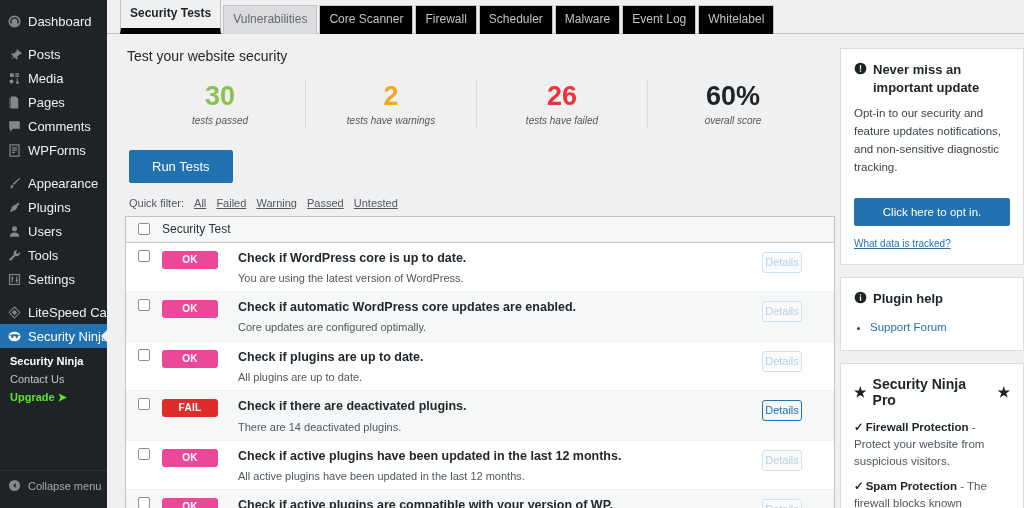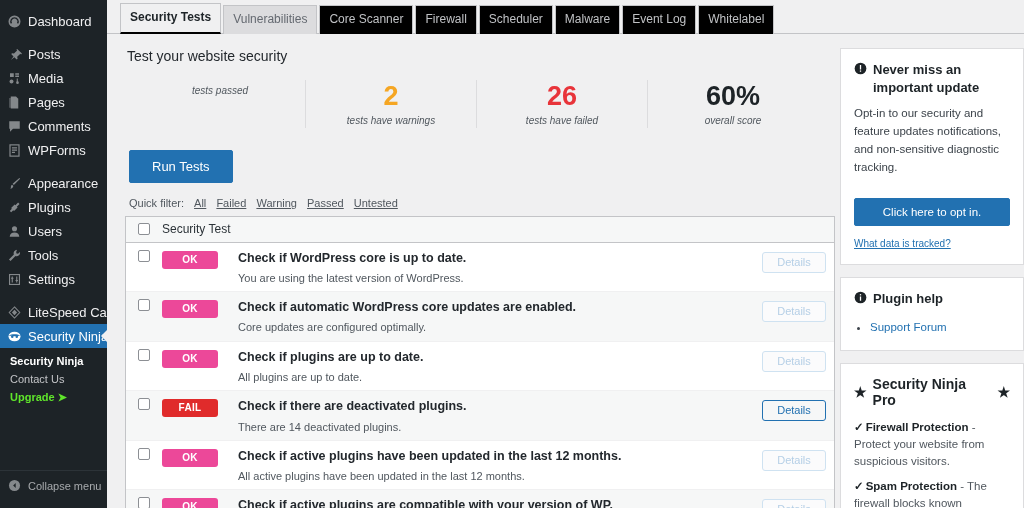--- a/index.html
+++ b/index.html
@@ -73,21 +73,21 @@
   .nav-tab {
     display: inline-block;
     padding: 5px 9px 6px; margin: 0 2px -1px 0;
     font-size: 12px; line-height: 1.4;
     border: 1px solid #c3c4c7; border-bottom: none;
     background: #dcdcde; color: #646970; cursor: pointer;
     white-space: nowrap;
   }
   .nav-tab.active {
     background: #f0f0f1; color: #1d2327; font-weight: 600;
-    border-bottom: 2px solid #000000;
+    border-bottom: 6px solid #000000;
   }
   .nav-tab.disabled { color: #c0c2c5; background: #000000; cursor: default; }
 
   .content-cols { display: flex; padding: 0; }
   .col-main { width: 721px; padding: 14px 0 0 18px; }
   .col-side { width: 186px; margin-left: 12px; padding-top: 14px; }
 
   .page-head { font-size: 14px; color: #23282d; margin: 0 0 16px 2px; font-weight: 400; }
 
   
@@ -144,21 +144,21 @@
     color: #fff; font-size: 10px; font-weight: bold;
     border-radius: 3px; padding: 3px 0 4px; letter-spacing: .3px;
   }
   .badge.ok { background: #ec4899; }
   .badge.fail { background: #e02b2b; }
   .t-text { flex: 1; padding-right: 8px; }
   .t-title { font-size: 12.5px; font-weight: bold; color: #23282d; line-height: 1.3; }
   .t-desc { font-size: 11px; color: #50575e; margin-top: 5px; line-height: 1.3; }
   .t-action { width: 72px; flex: 0 0 72px; padding-top: 2px; }
   .details-btn {
-    display: block; width: 64px; text-align: center;
+    display: block; width: 40px; text-align: center;
     font-size: 11px; padding: 3px 0 4px;
     border: 1px solid #2271b1; color: #2271b1; background: #f6f7f7;
     border-radius: 3px; cursor: pointer;
   }
   .details-btn.disabled {
     border-color: #cfe2f1; color: #b5cfe6; background: #fbfbfc; cursor: default;
   }
 
   
   .panel {
@@ -367,20 +367,21 @@
       <span class="nav-tab disabled">Whitelabel</span>
     </div>
 
     <div class="content-cols">
 
       <div class="col-main">
         <div class="page-head">Test your website security</div>
 
         <div class="stats">
           <div class="stat">
+            <div class="stat-num" style="color:#86c44d">30</div>
             <div class="stat-label">tests passed</div>
           </div>
           <div class="stat">
             <div class="stat-num" style="color:#f5a623">2</div>
             <div class="stat-label">tests have warnings</div>
           </div>
           <div class="stat">
             <div class="stat-num" style="color:#e8343a">26</div>
             <div class="stat-label">tests have failed</div>
           </div>

